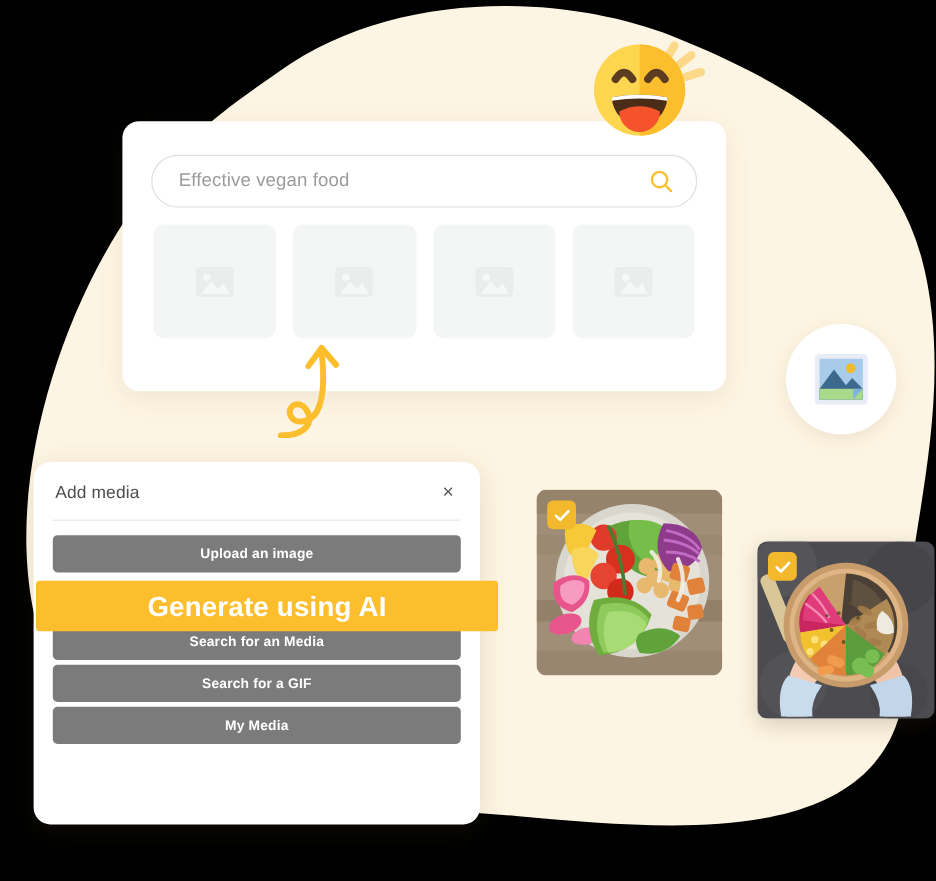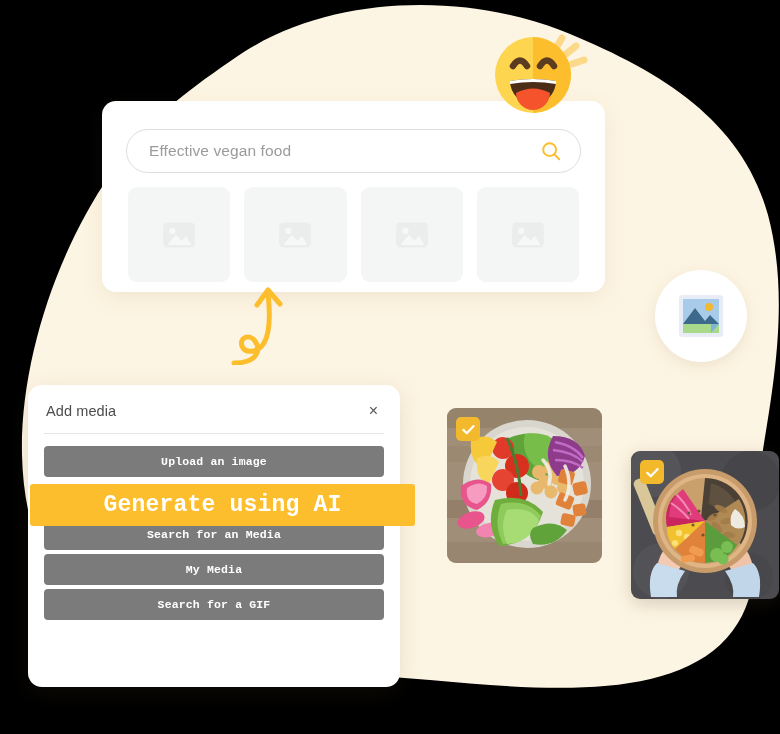--- a/index.html
+++ b/index.html
@@ -22,21 +22,21 @@
     inset: 0;
     z-index: 0;
   }
 
   
   .search-card {
     position: absolute;
     left: 102px;
     top: 101px;
     width: 503px;
-    height: 191px;
+    height: 225px;
     background: #ffffff;
     border-radius: 14px;
     box-shadow: 0 6px 22px rgba(120,100,60,0.10);
     z-index: 5;
   }
   .search-bar {
     position: absolute;
     left: 24px;
     top: 28px;
     right: 24px;
@@ -150,21 +150,20 @@
     margin: 13px 16px 0 16px;
     height: 1px;
     background: #e6e6e6;
   }
   .btn-list {
     padding: 12px 16px 0 16px;
     display: flex;
     flex-direction: column;
     gap: 4px;
     position: relative;
-    font-family: Liberation Mono, monospace;
   }
   .media-btn {
     height: 31px;
     background: #7b7b7b;
     border-radius: 4px;
     color: #ffffff;
     font-size: 11.5px;
     font-weight: bold;
     display: flex;
     align-items: center;
@@ -441,18 +440,18 @@
       <div class="panel-title">Add media</div>
       <div class="panel-close">×</div>
     </div>
     <div class="panel-divider"></div>
 
     <div class="btn-list">
       <div class="media-btn">Upload an image</div>
       <div class="spacer-ai"></div>
       <div class="media-btn highlight">Generate using AI</div>
       <div class="media-btn">Search for an Media</div>
+      <div class="media-btn">Search for a GIF</div>
       <div class="media-btn">My Media</div>
-      <div class="media-btn">Search for a GIF</div>
     </div>
   </div>
 
 </div>
 
 </body></html>

